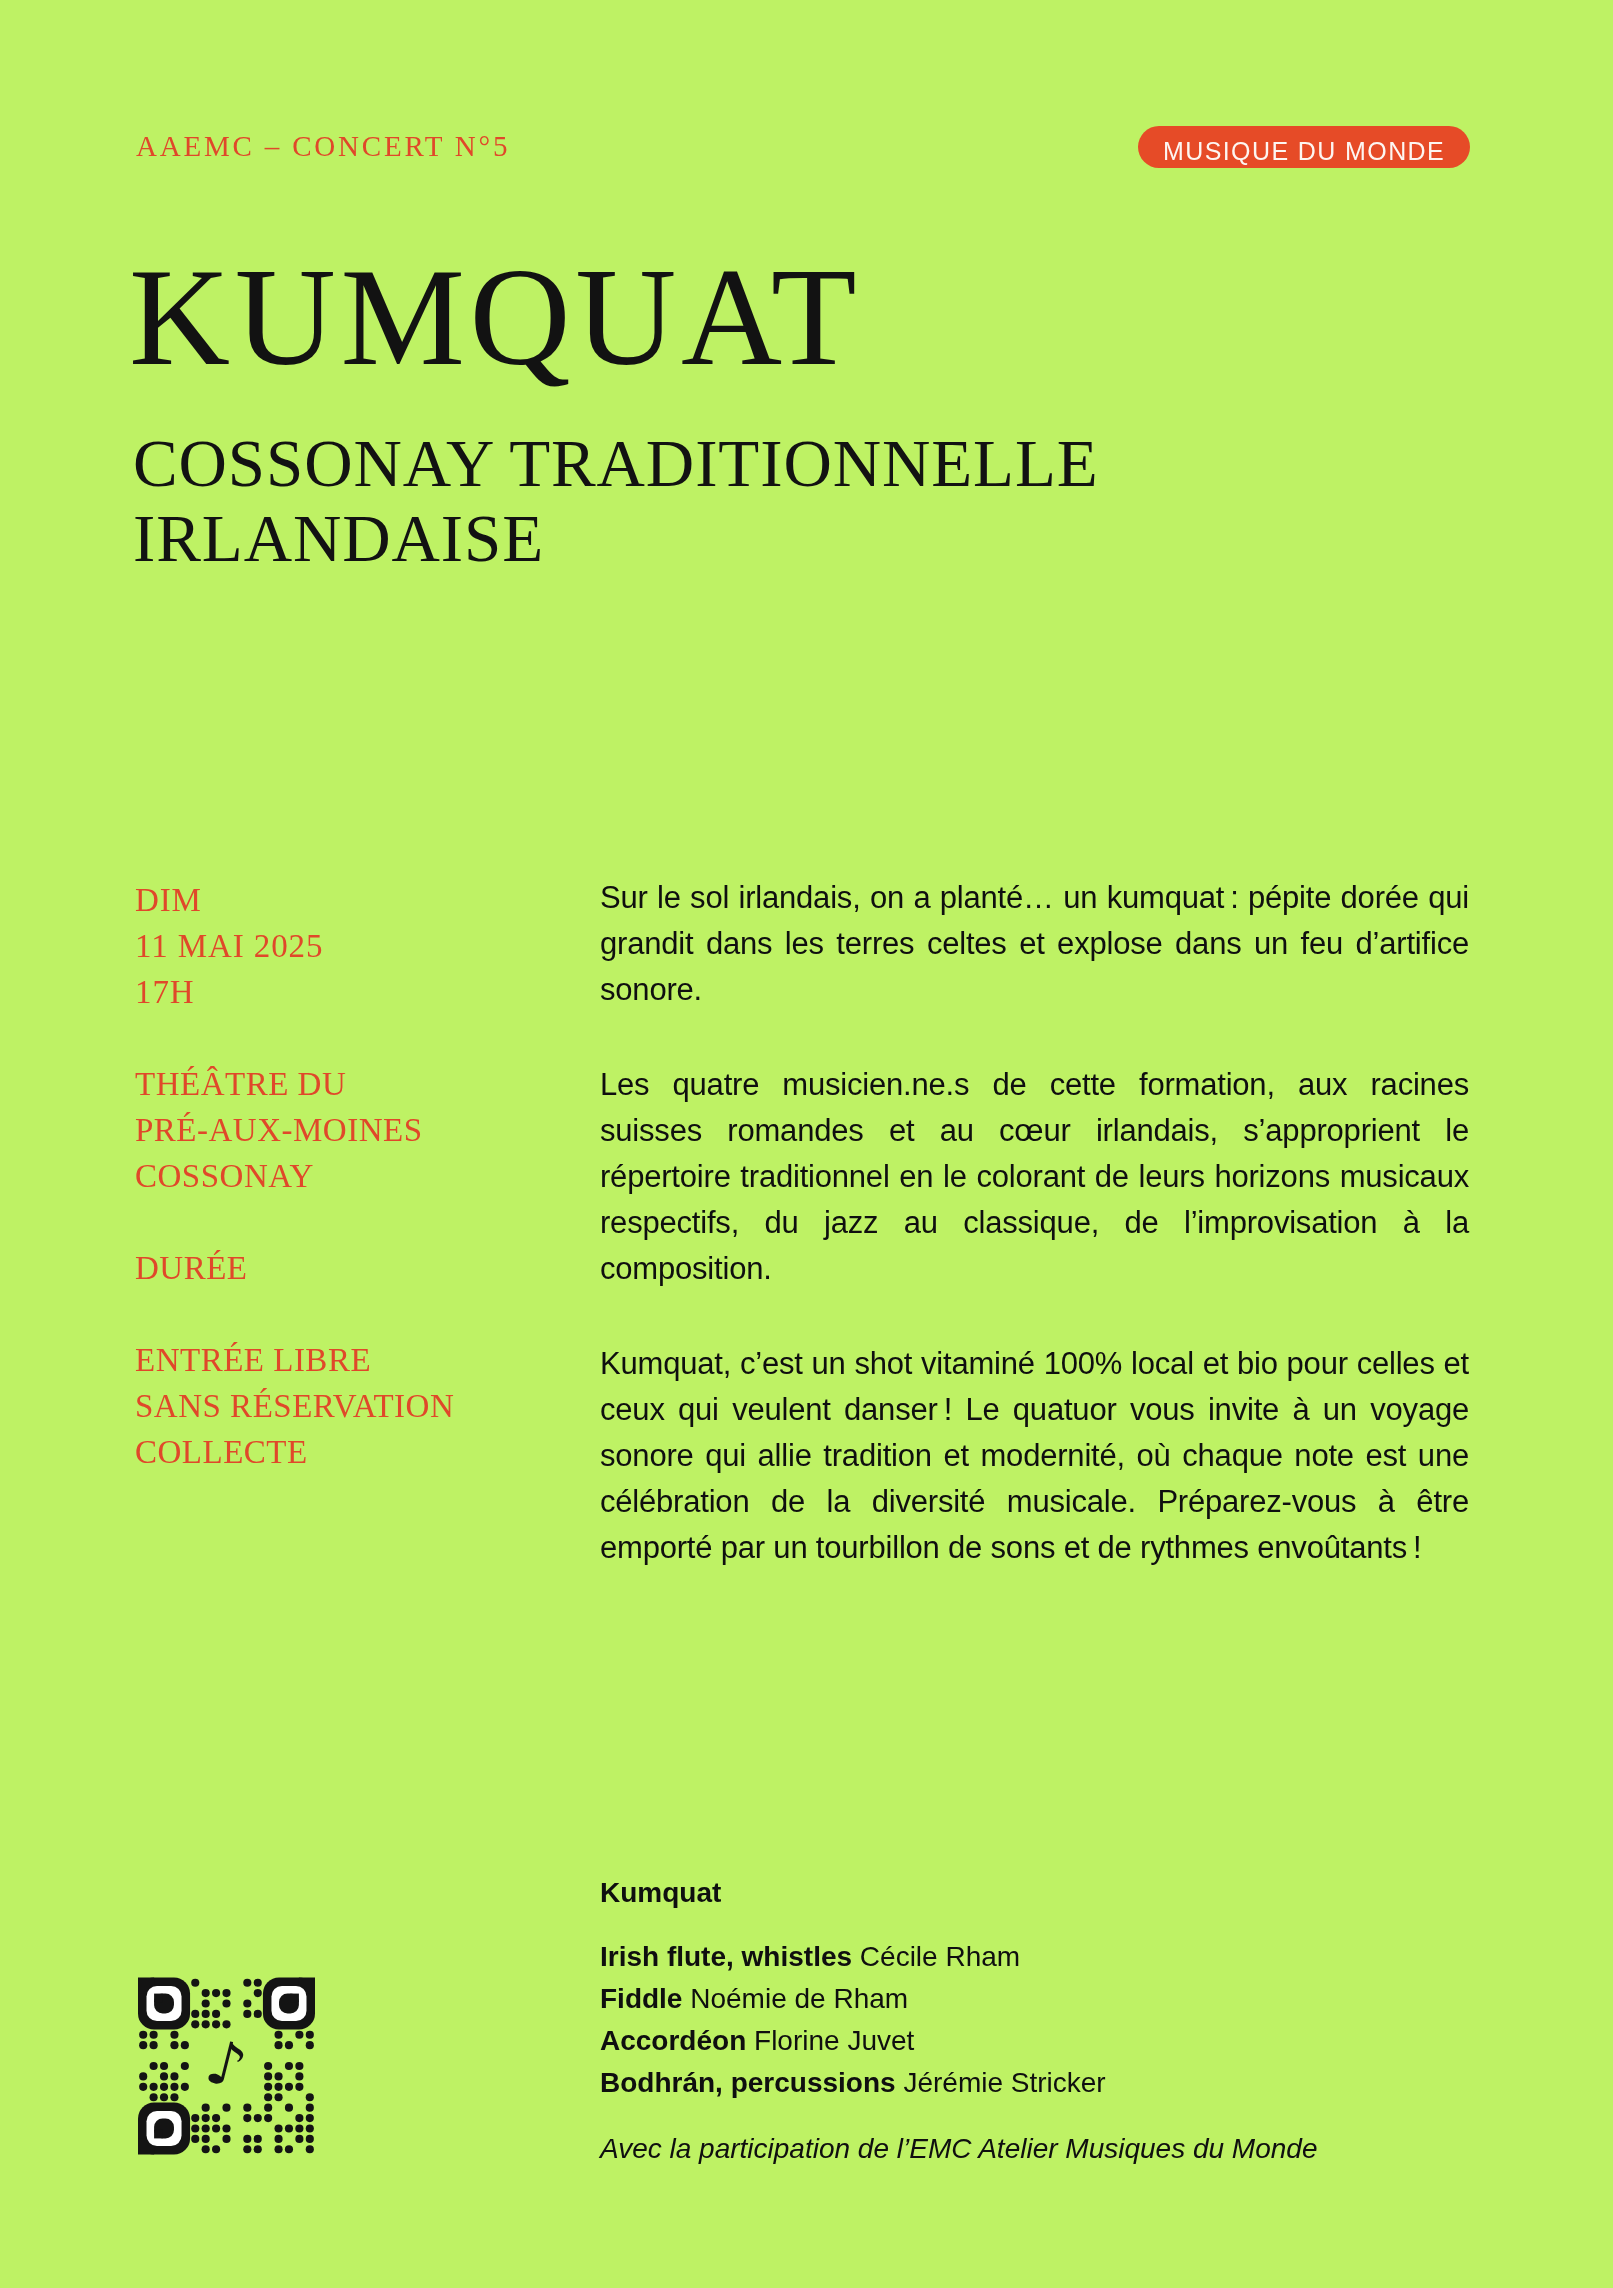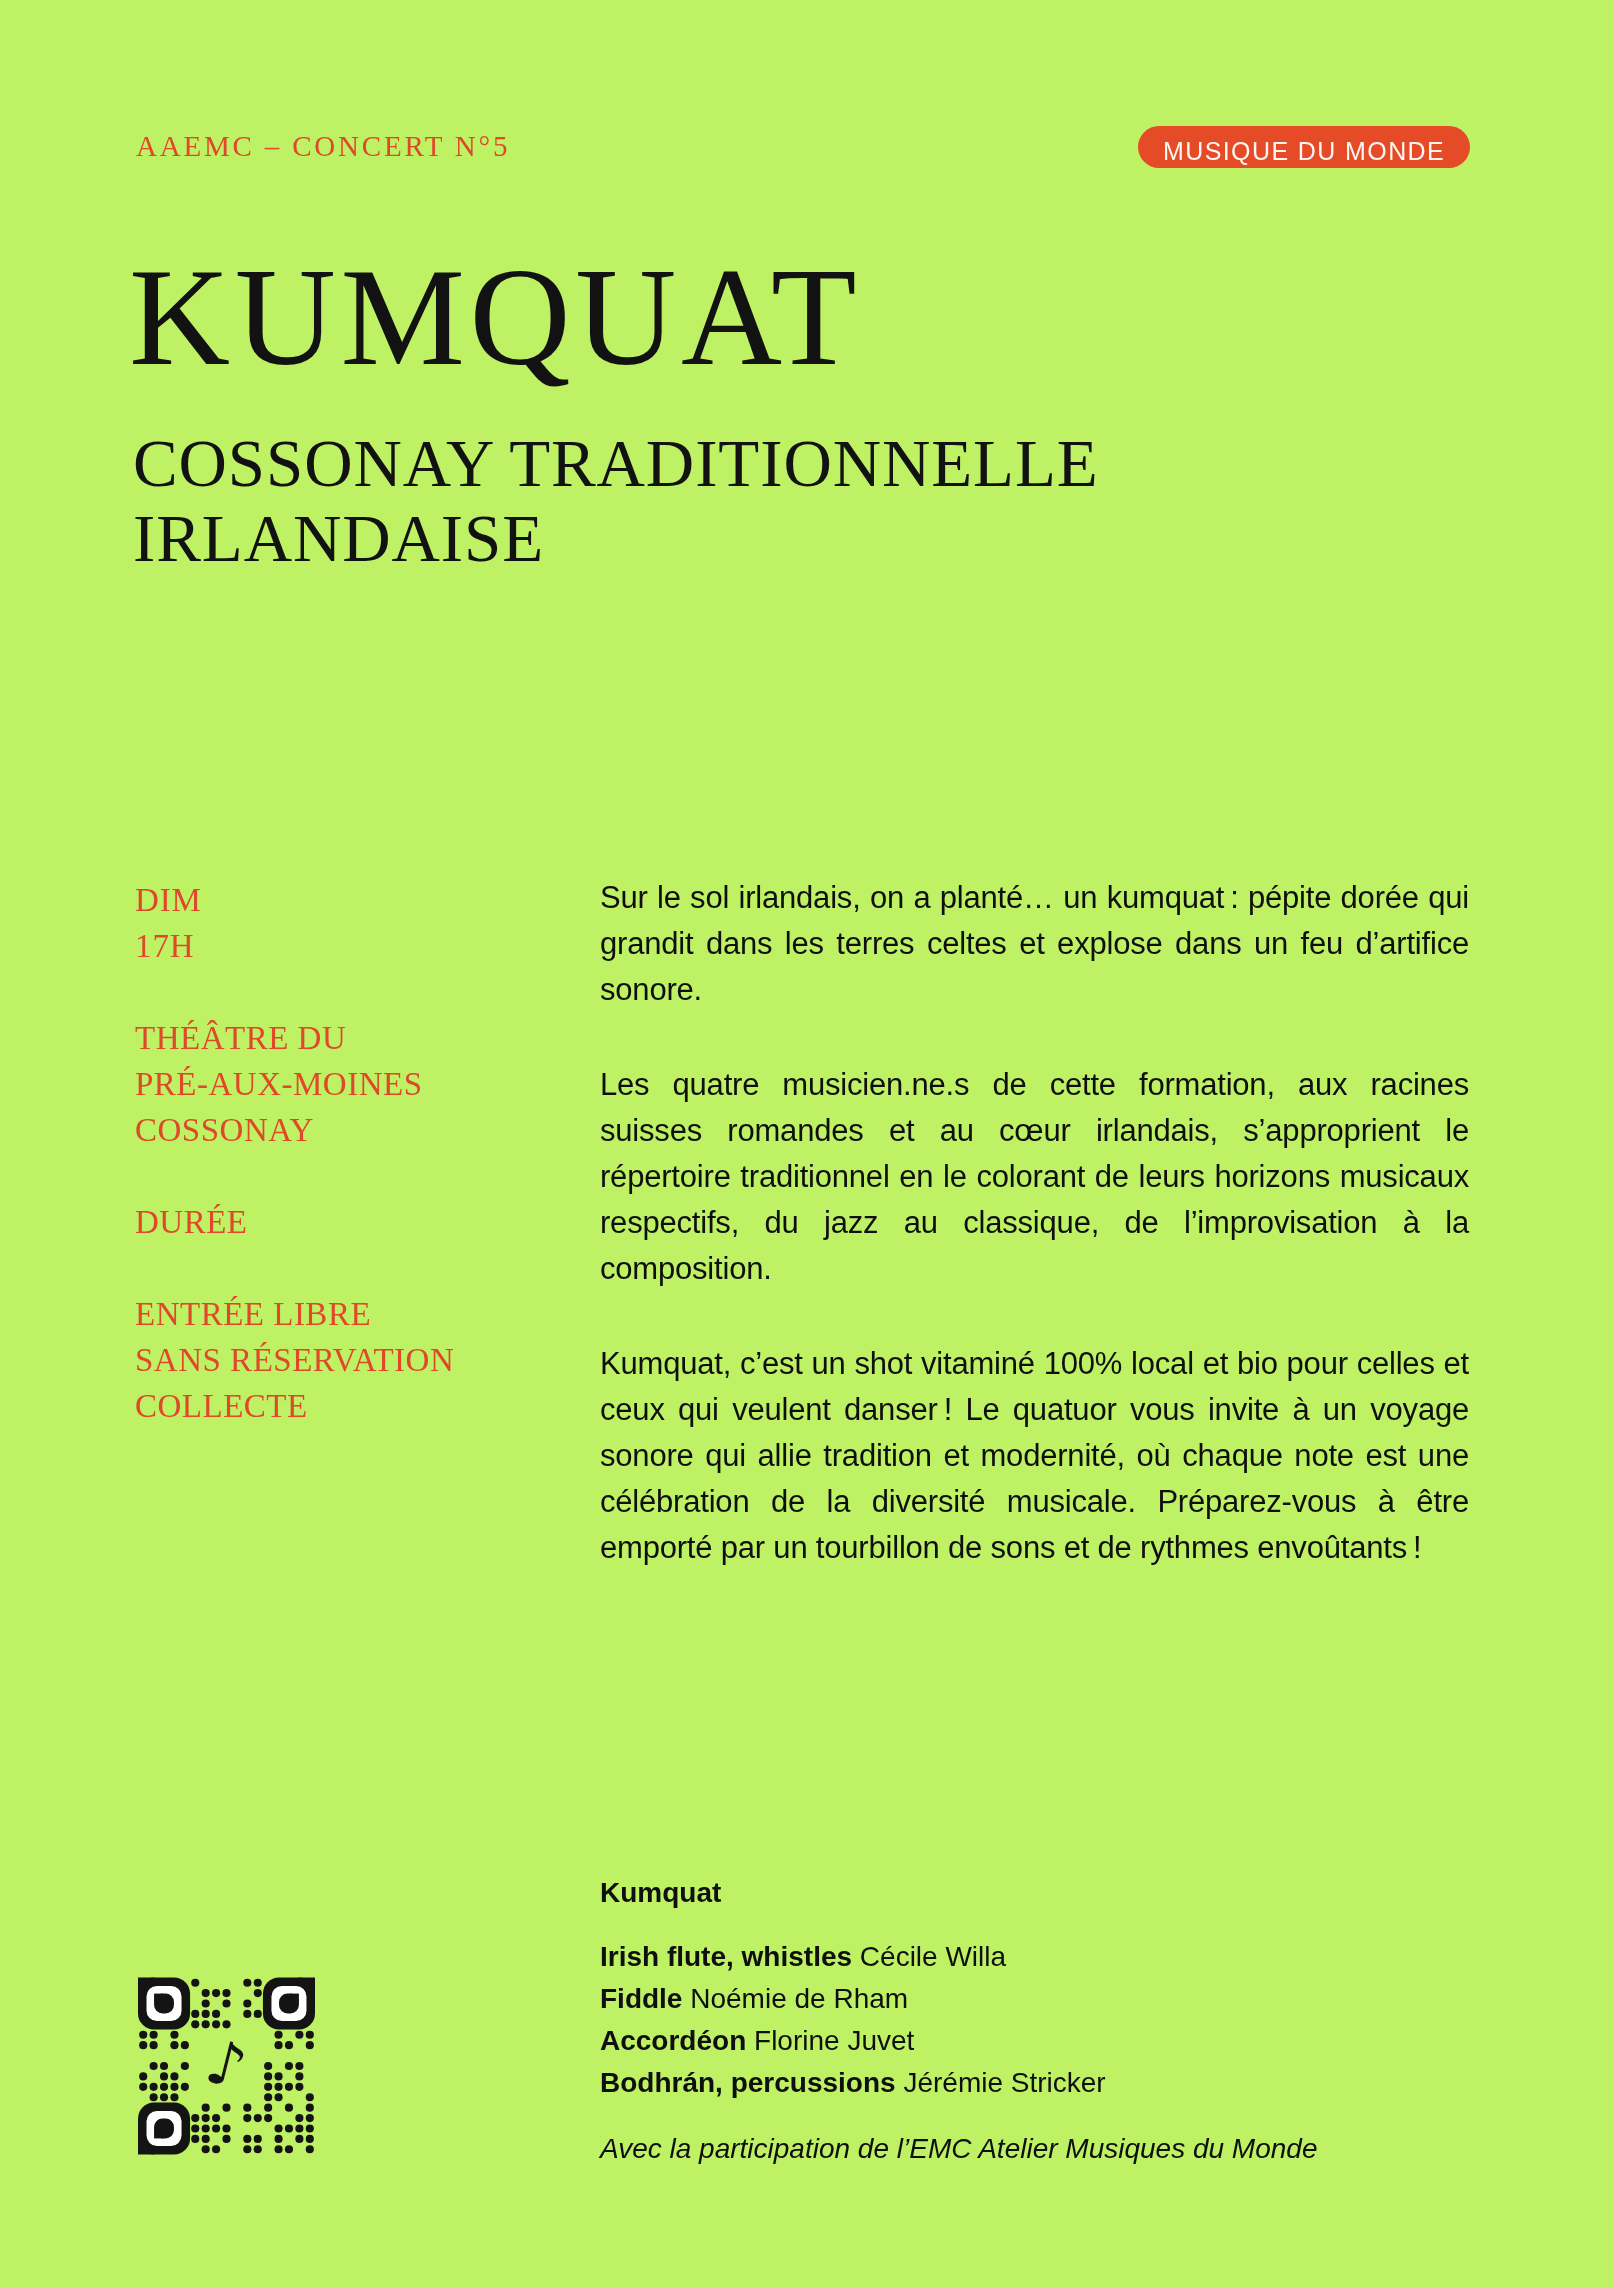--- a/index.html
+++ b/index.html
@@ -115,20 +115,21 @@
   <div class="badge">MUSIQUE DU MONDE</div>
 
   <h1 class="title">KUMQUAT</h1>
 
   <h2 class="subtitle"><span>COSSONAY TRADITIONNELLE</span><br>
   <span>IRLANDAISE</span></h2>
 
   <aside class="info-col">
     <div class="info-block bold">
       <div>DIM</div>
+      <div>11 MAI 2025</div>
       <div>17H</div>
     </div>
     <div class="info-block">
       <div>THÉÂTRE DU</div>
       <div>PRÉ-AUX-MOINES</div>
       <div>COSSONAY</div>
     </div>
     <div class="info-block">
       <div>DURÉE</div>
     </div>
@@ -257,21 +258,21 @@
       <circle cx="181.5" cy="159.5" r="4.3" fill="#141414"></circle>
       <circle cx="181.5" cy="170.5" r="4.3" fill="#141414"></circle>
       <circle cx="181.5" cy="181.5" r="4.3" fill="#141414"></circle>
       <text x="93" y="114" font-size="64" fill="#141414" text-anchor="middle" transform="rotate(14 93 93)">♪</text>
     </svg>
 
   <section class="credits">
     <div class="credits-heading">Kumquat</div>
     <div class="credit-line">
       <span class="role">Irish flute, whistles</span>
-      <span class="name">Cécile Willa</span>
+      <span class="name">Cécile Rham</span>
     </div>
     <div class="credit-line">
       <span class="role">Fiddle</span>
       <span class="name">Noémie de Rham</span>
     </div>
     <div class="credit-line">
       <span class="role">Accordéon</span>
       <span class="name">Florine Juvet</span>
     </div>
     <div class="credit-line">

